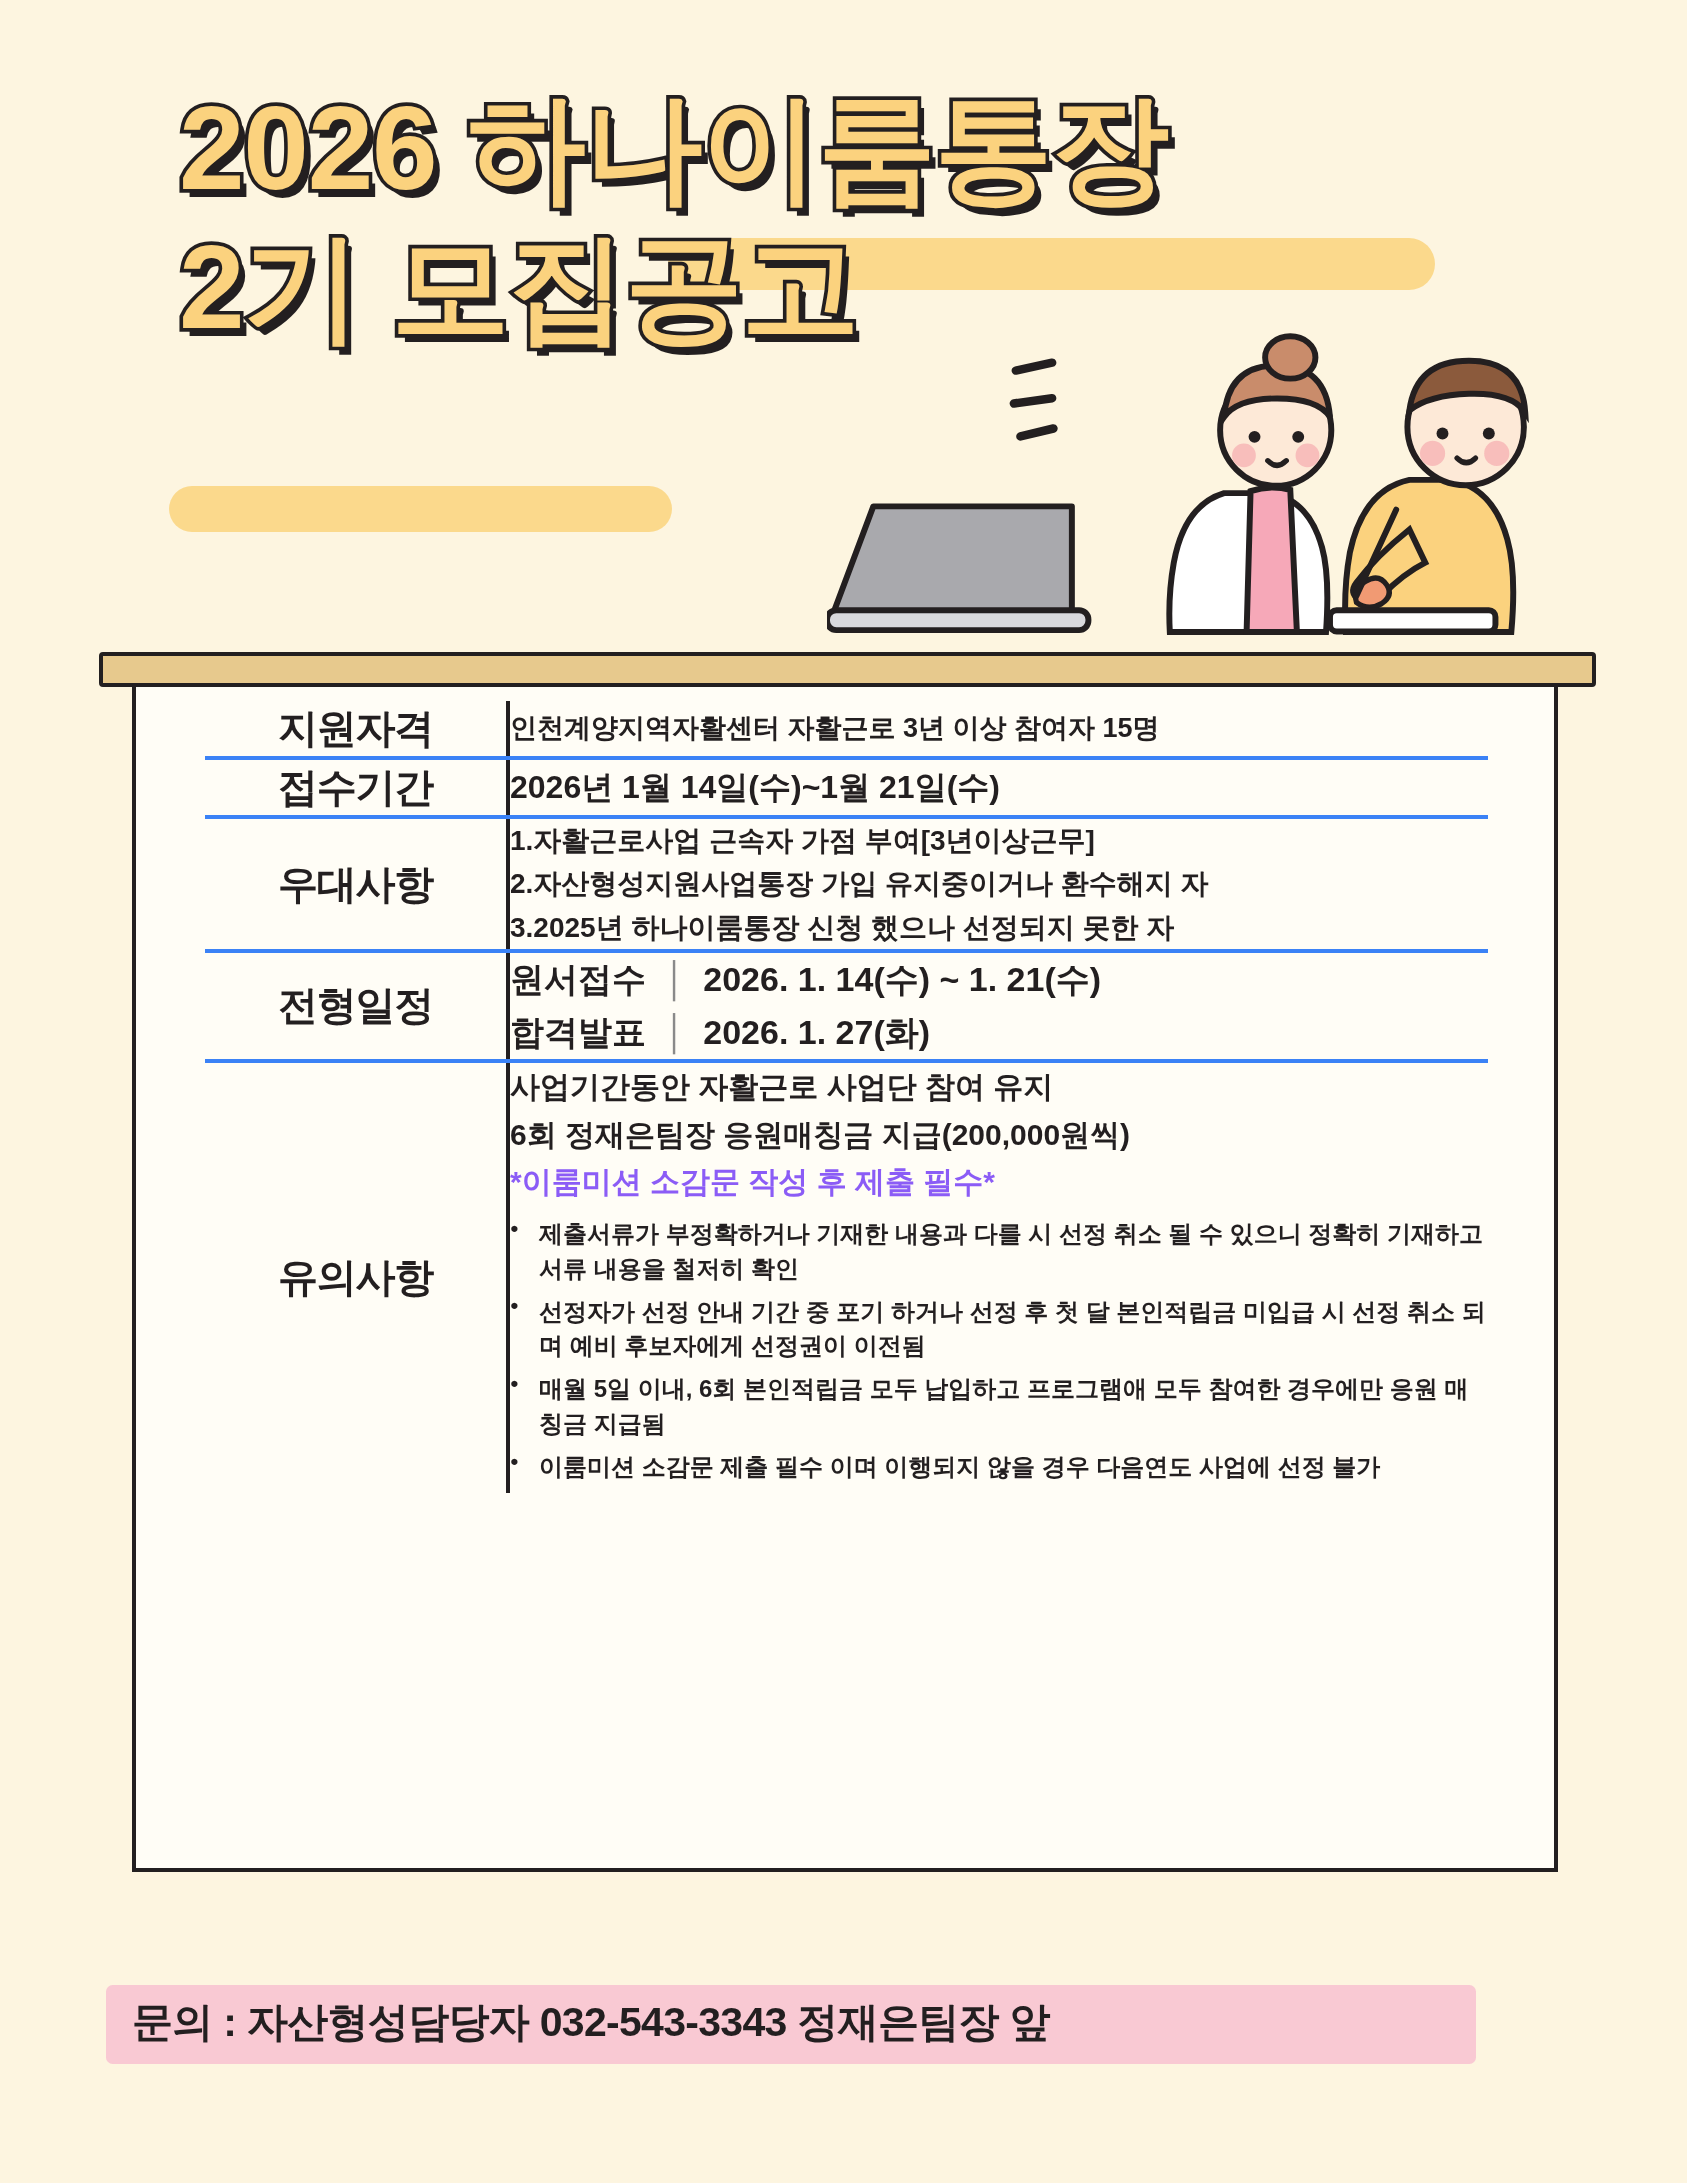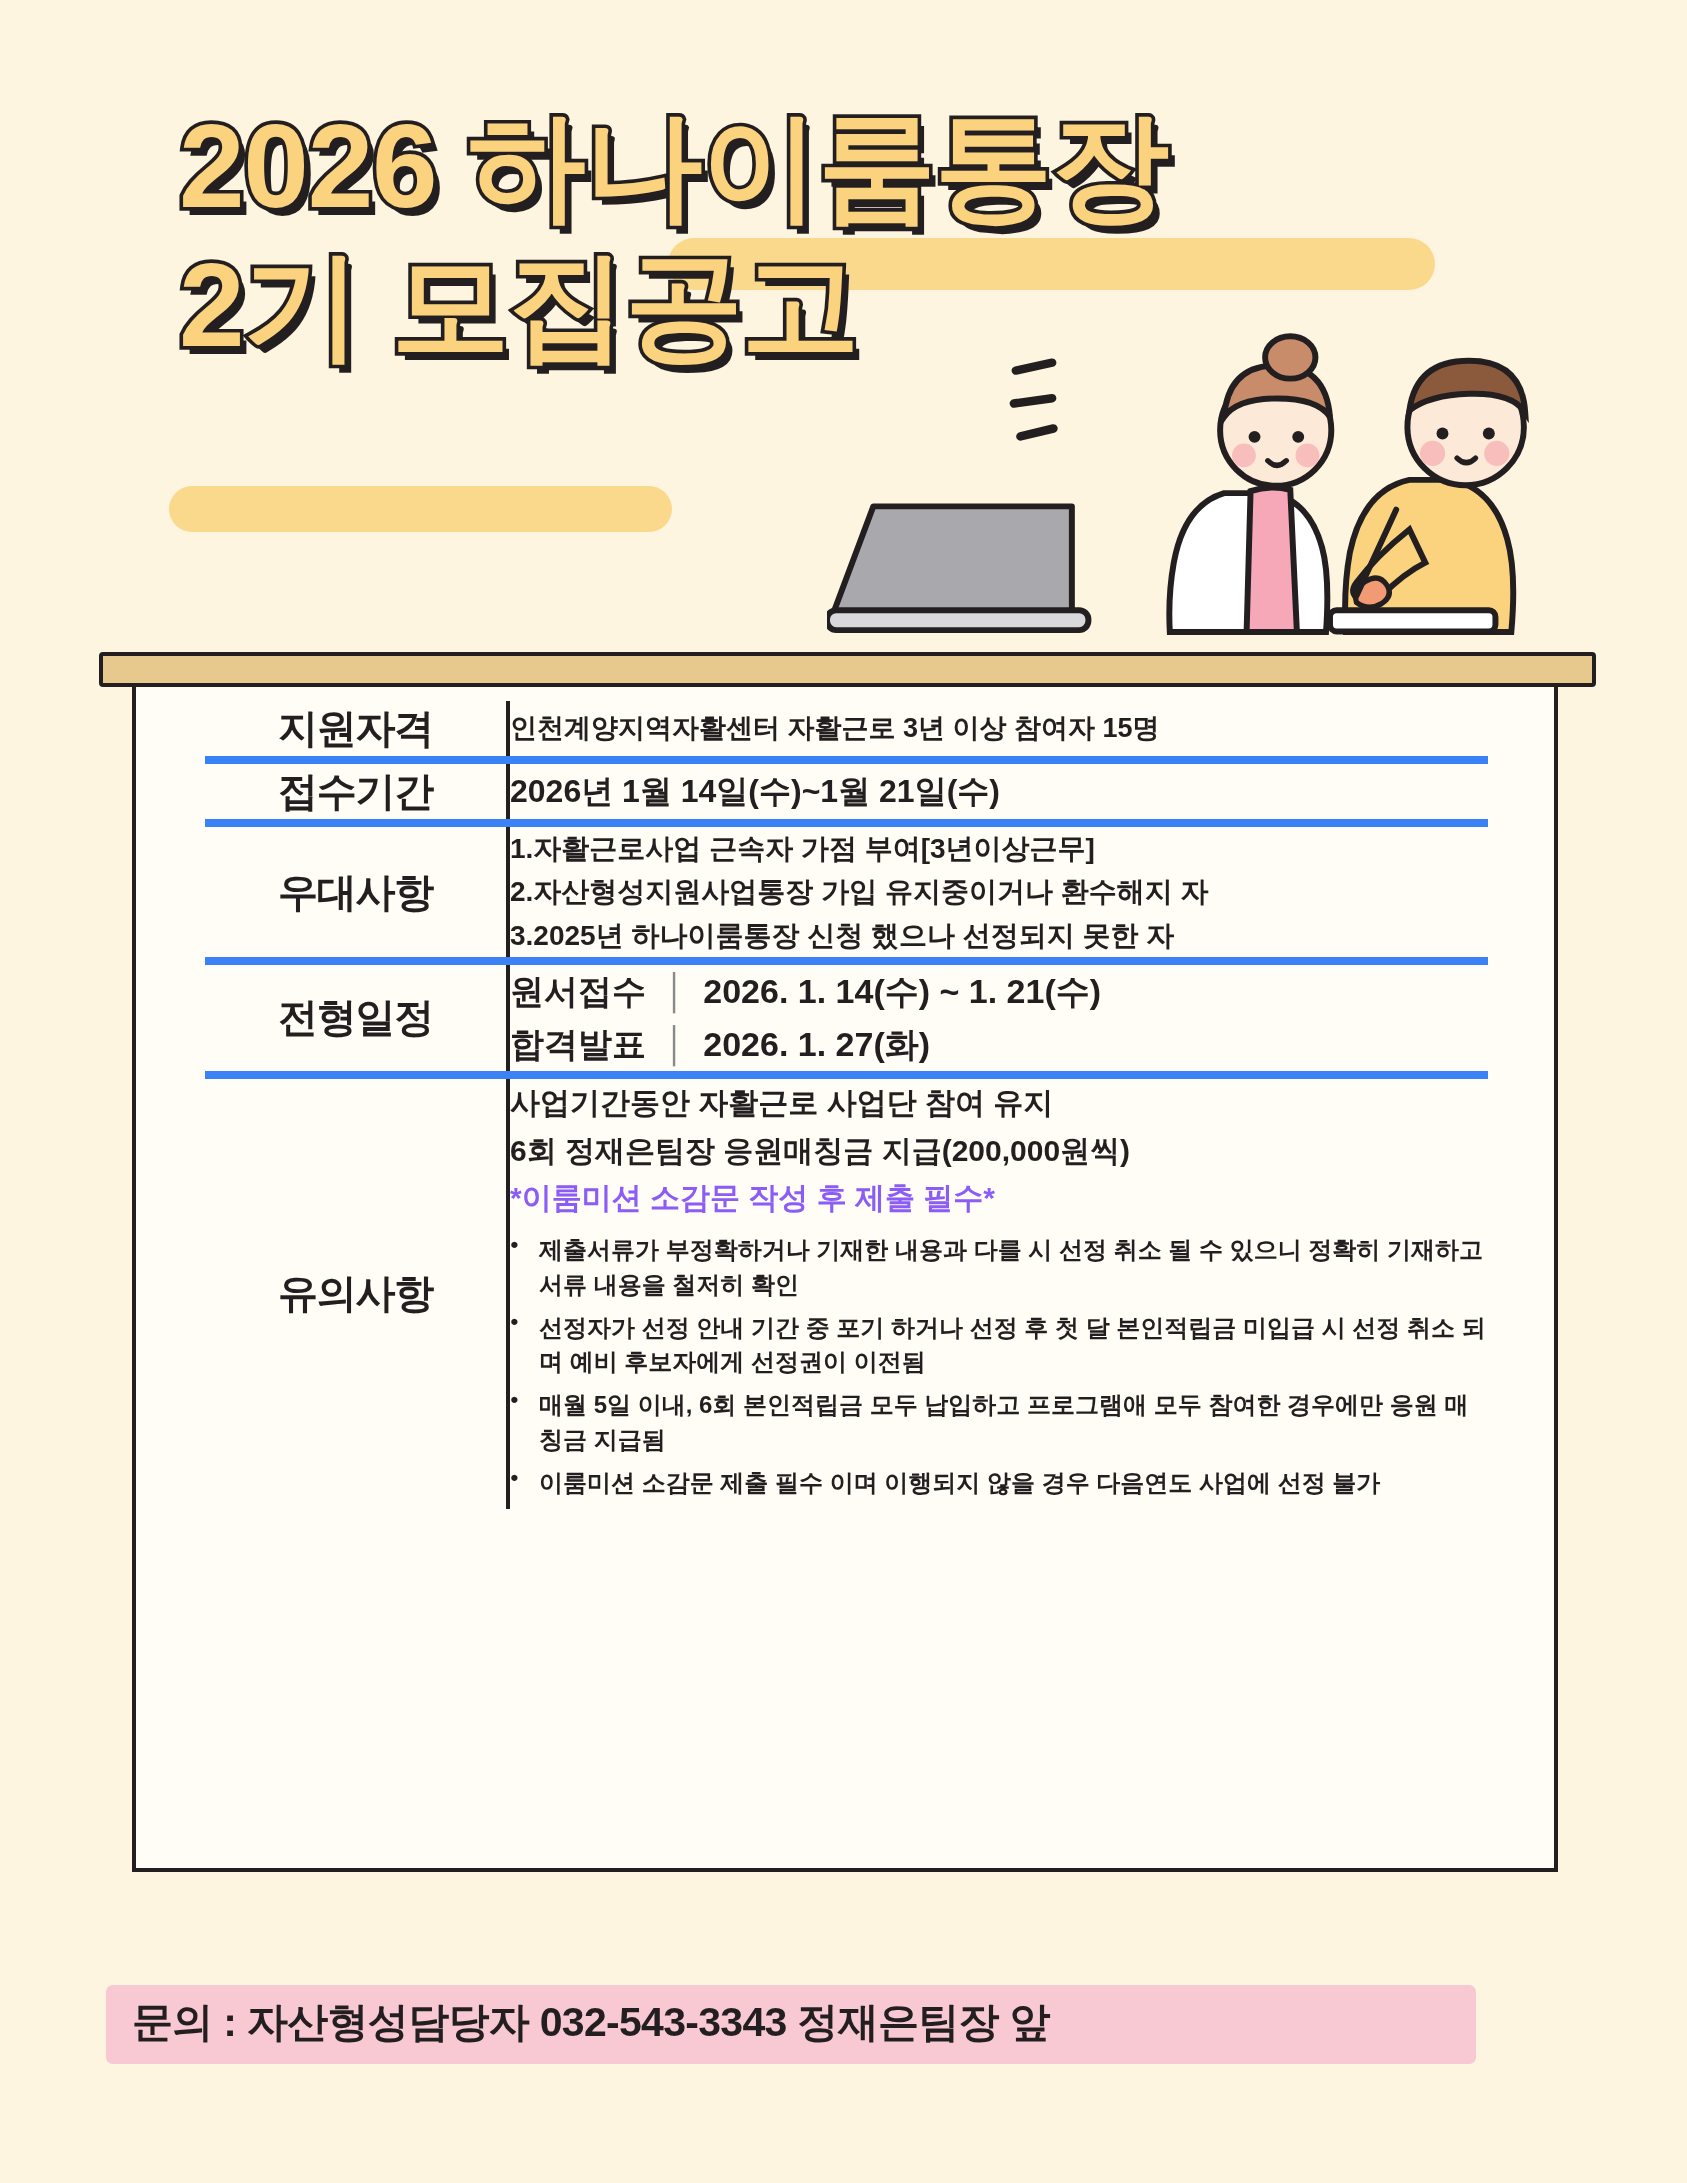--- a/index.html
+++ b/index.html
@@ -18,21 +18,21 @@
   
   .poster {
     position: relative;
     width: 1687px;
     height: 2183px;
     background: #fdf5e0;
   }
 
   .title-wrap {
     position: absolute;
-    top: 97px;
+    top: 79px;
     left: 179px;
     width: 1257px;
   }
 
   .title-line {
     font-size: 118px;
     font-weight: 900;
     letter-spacing: -1.3px;
     line-height: 1.18;
     color: #fbd27e;
@@ -129,21 +129,21 @@
     padding: 17px 0;
   }
   td.value {
     padding: 17px 0 17px 33px;
     font-size: 28px;
     font-weight: 700;
     color: #231f20;
     line-height: 1.55;
   }
   tr.sep td {
-    border-bottom: 8px solid #3b82f6;
+    border-bottom: 4px solid #3b82f6;
   }
 
   .v-reg   { font-size: 27px; font-weight: 600; }
   .v-big   { font-size: 32px; font-weight: 800; }
   .v-mid   { font-size: 28px; font-weight: 700; }
   .sched-row { display: flex; align-items: center; font-size: 34px; font-weight: 800; }
   .sched-k { width: 155px; }
   .sched-bar { color: #8a8a8a; margin: 0 17px 0 0; font-weight: 500; }
   .sched-v { letter-spacing: 0px; }
 

